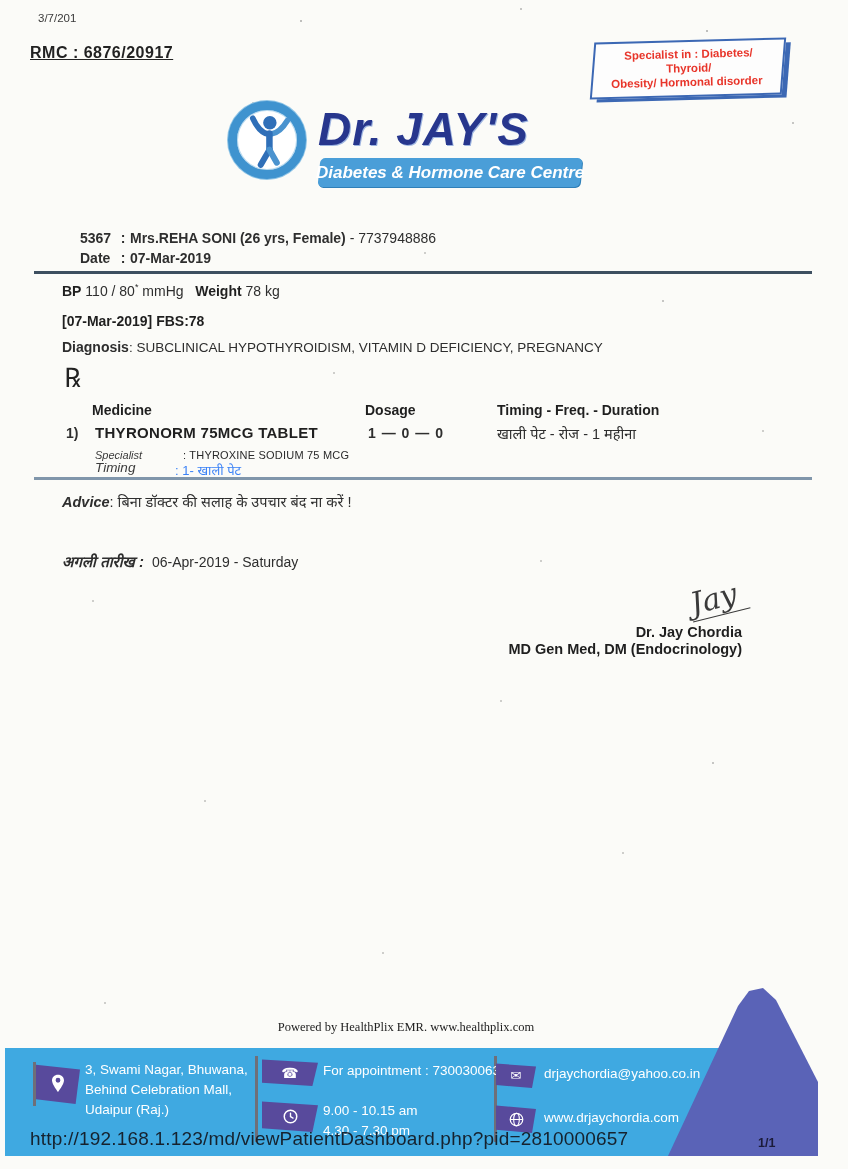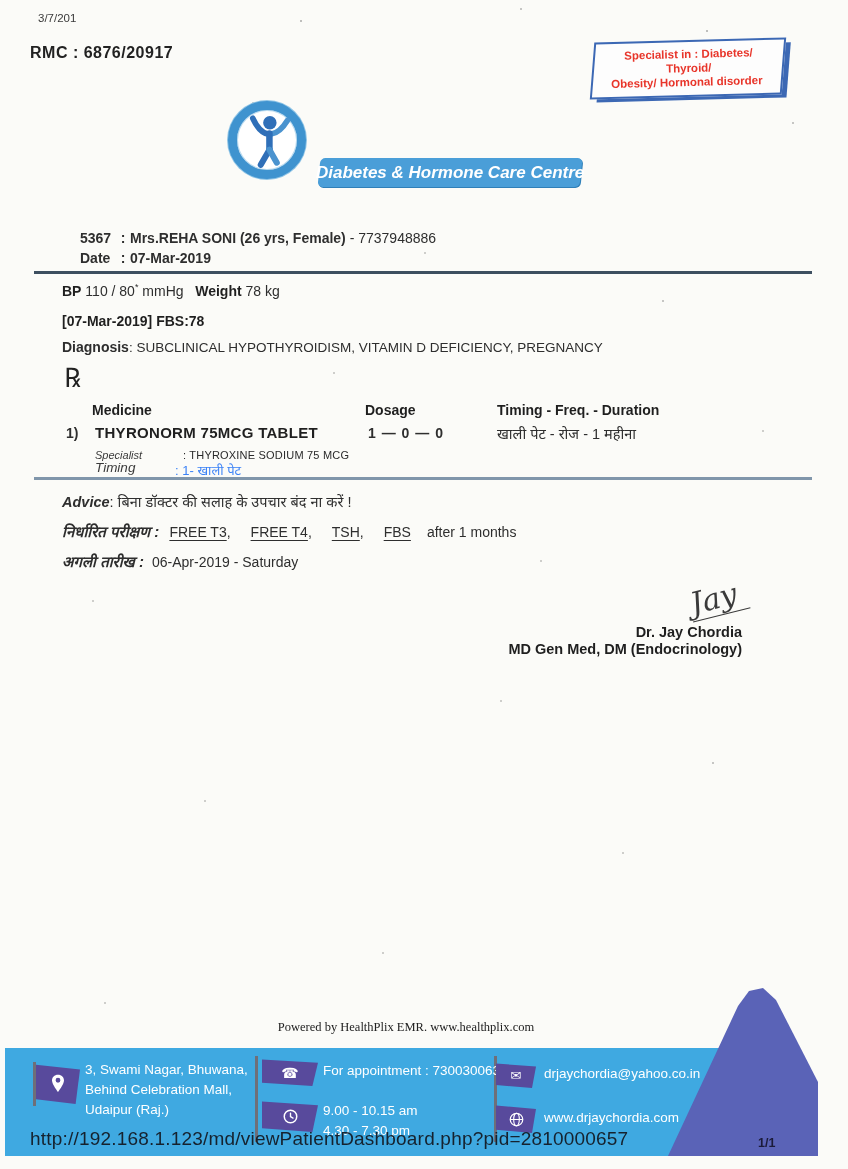--- a/index.html
+++ b/index.html
@@ -6,21 +6,21 @@
   html,body { background:#e9e9e9; }
   .page {
     position:relative; width:848px; height:1169px;
     background:#fbfbf8; overflow:hidden;
     font-family:"Liberation Sans", sans-serif; color:#2e2e2e;
   }
   .abs { position:absolute; }
 
   
   .scan-date { left:38px; top:12px; font-size:11.5px; color:#3a3a3a; }
-  .rmc { left:30px; top:44px; font-size:16px; font-weight:bold; color:#222; letter-spacing:.5px; }
+  .rmc { left:30px; top:44px; font-size:16px; font-weight:bold; color:#222; letter-spacing:.5px;text-decoration:underline; }
 
   
   .badge {
     left:592px; top:40px; width:192px; padding:5px 8px 6px;
     background:#fdfdfd; border:2px solid #3c68b4;
     transform:rotate(-1.5deg) skewX(-6deg);
     box-shadow:6px 4px 0 -1px #3c68b4;
     text-align:center;
   }
   .badge div { font-size:11.5px; font-weight:bold; color:#e8352a; line-height:14px; transform:skewX(6deg); }
@@ -137,20 +137,21 @@
 
   <div class="abs logo-ring"></div>
   <svg class="abs logo-person" viewBox="0 0 24 26">
     <circle cx="12.4" cy="4.6" r="3.1" fill="#2f6fb8"></circle>
     <path d="M4.5 2.5 Q7.5 9 11.5 9.8" stroke="#2f6fb8" stroke-width="2.6" fill="none" stroke-linecap="round"></path>
     <path d="M20.5 3.5 Q17 9.2 13 9.8" stroke="#4a93cf" stroke-width="2.6" fill="none" stroke-linecap="round"></path>
     <path d="M12.2 9.5 L12.2 17" stroke="#2f6fb8" stroke-width="3" fill="none" stroke-linecap="round"></path>
     <path d="M12.2 17 L8.2 24" stroke="#2f6fb8" stroke-width="2.8" fill="none" stroke-linecap="round"></path>
     <path d="M12.2 17 L15.6 23" stroke="#4a93cf" stroke-width="2.8" fill="none" stroke-linecap="round"></path>
   </svg>
+  <div class="abs logo-name">Dr. JAY'S</div>
   <div class="abs logo-banner">
     <span>Diabetes &amp; Hormone Care Centre</span>
   </div>
 
   <div class="abs patient-row" style="top:230px;">
     <b class="lab">5367</b><span class="colon">:</span><b>Mrs.REHA SONI (26 yrs, Female)</b>
     <span>- 7737948886</span>
   </div>
   <div class="abs patient-row" style="top:250px;">
     <b class="lab">Date</b><span class="colon">:</span><b>07-Mar-2019</b>
@@ -181,23 +182,20 @@
   <div class="abs comp-label">Specialist</div>
   <div class="abs comp-value">: THYROXINE SODIUM 75 MCG</div>
   <div class="abs timing-label">Timing</div>
   <div class="abs timing-value">: 1- खाली पेट</div>
 
   <div class="abs rule rule2"></div>
 
   <div class="abs advice">
     <b>Advice</b><span>: बिना डॉक्टर की सलाह के उपचार बंद ना करें !</span>
   </div>
-  <div class="abs tests">
-    <span class="lab">निर्धारित परीक्षण :</span><span class="item">FREE T3</span><span class="sep">,</span><span class="item">FREE T4</span><span class="sep">,</span><span class="item">TSH</span><span class="sep">,</span><span class="item">FBS</span><span class="suffix">after 1 months</span>
-  </div>
   <div class="abs nextdate">
     <span class="lab">अगली तारीख :</span><span>06-Apr-2019 - Saturday</span>
   </div>
 
   <div class="abs sig-script">Jay</div>
   <div class="abs sig-name">Dr. Jay Chordia</div>
   <div class="abs sig-qual">MD Gen Med, DM (Endocrinology)</div>
 
   <div class="abs powered">Powered by HealthPlix EMR. www.healthplix.com</div>
 

